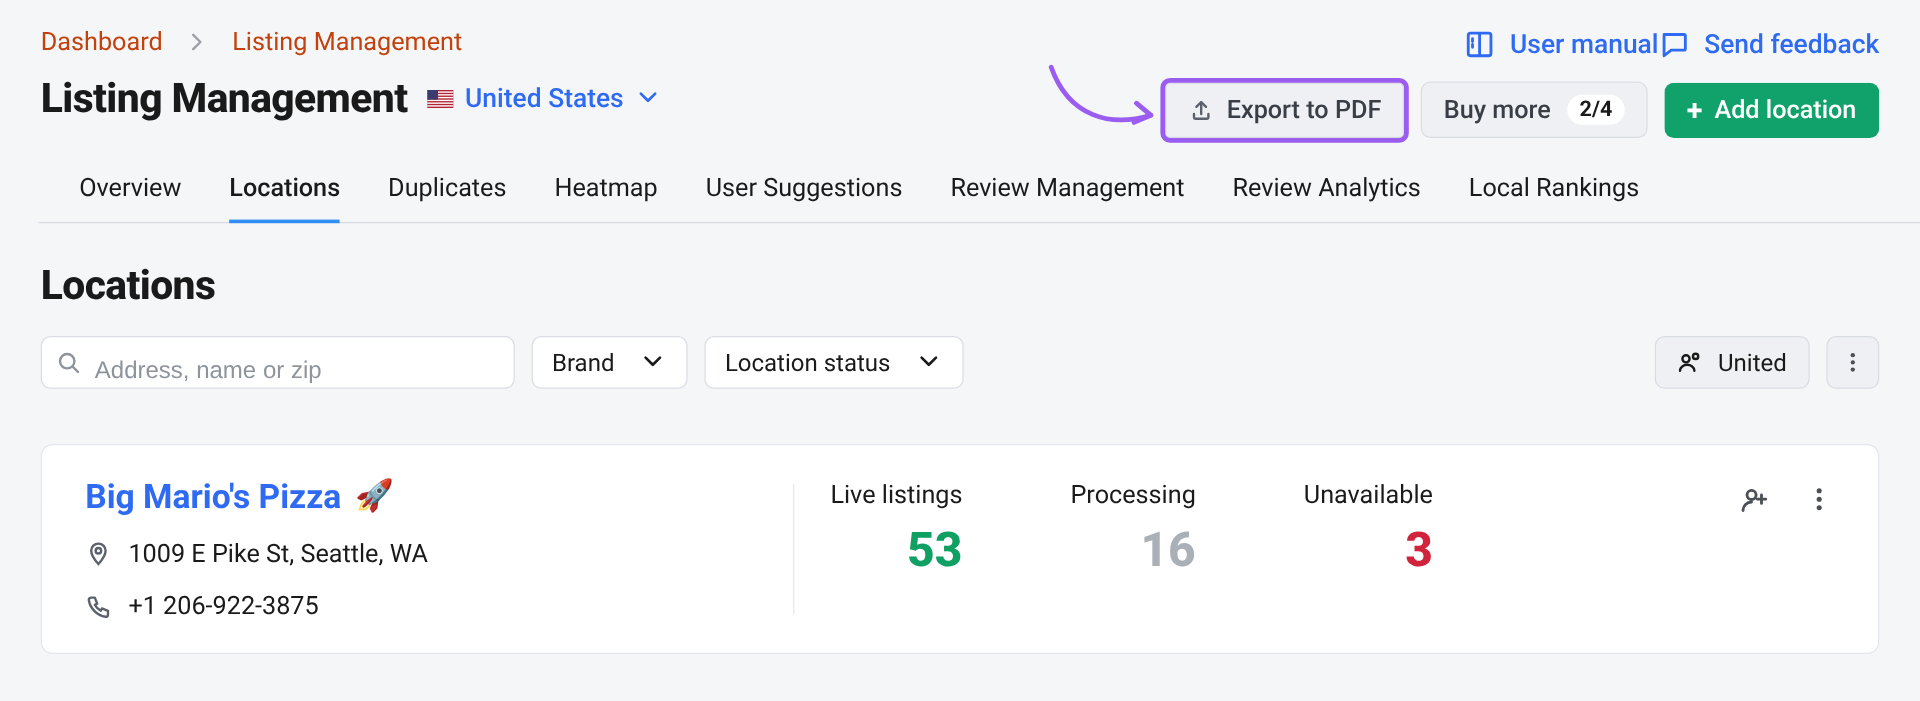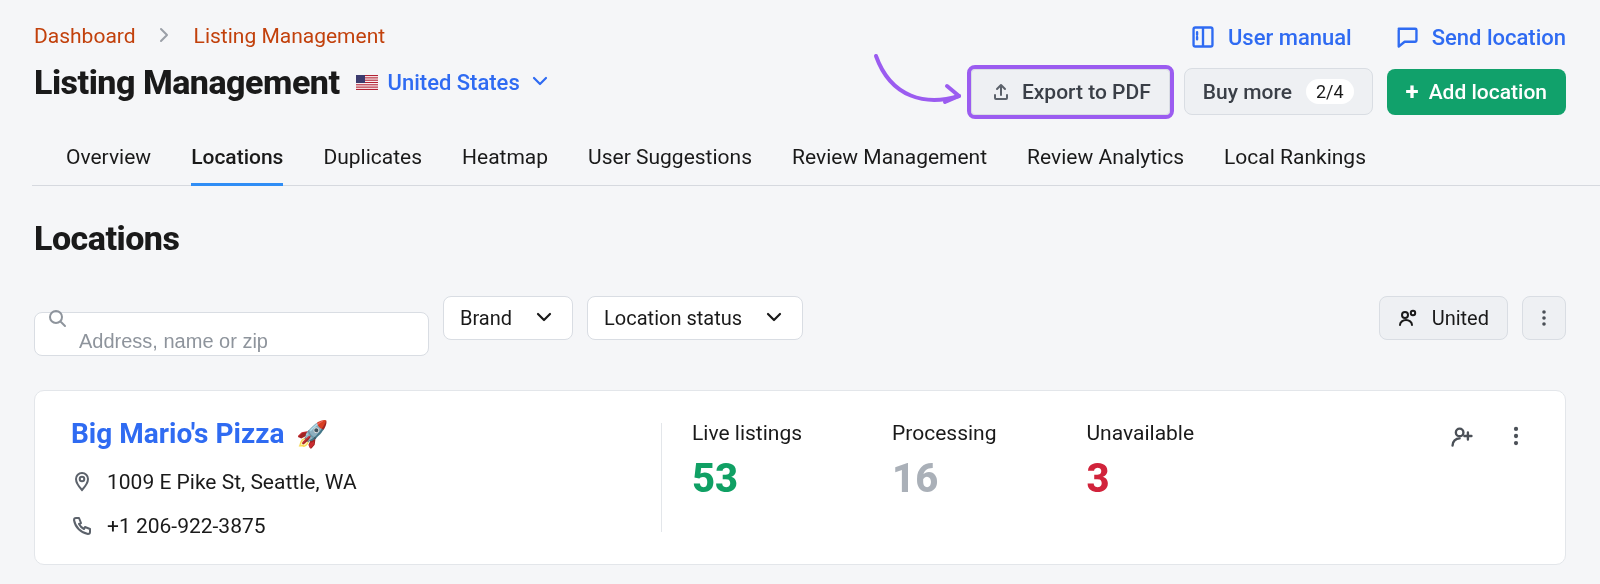--- a/index.html
+++ b/index.html
@@ -37,30 +37,30 @@
   .topbar-left{display:flex;flex-direction:column;gap:14px}
   .breadcrumb{display:flex;align-items:center;gap:18px;font-size:21px;color:#4b5057}
   .breadcrumb .crumb{color:#c2410c}
   .breadcrumb .chev{color:#9ba0a8}
   .title-row{display:flex;align-items:center;gap:16px}
   .page-title{font-size:34px;font-weight:800;letter-spacing:-0.5px;margin:0}
   .region{display:inline-flex;align-items:center;gap:10px;color:var(--blue);font-size:22px;font-weight:500;cursor:pointer}
   .flag{width:22px;height:15px;display:block}
 
   .topbar-right{display:flex;flex-direction:column;align-items:flex-end;gap:18px}
-  .top-links{display:flex;align-items:flex-end;gap:42px}
+  .top-links{display:flex;align-items:flex-end;}
   .top-link{display:inline-flex;align-items:center;gap:12px;color:var(--blue);font-size:22px;font-weight:500;cursor:pointer}
 
   .action-row{display:flex;align-items:center;gap:14px;position:relative}
   .btn{display:inline-flex;align-items:center;gap:10px;border-radius:8px;font-size:21px;font-weight:500;padding:10px 18px;cursor:pointer;border:1px solid transparent;white-space:nowrap}
   .btn-grey{background:var(--grey-btn);color:#3a3f47;border-color:#d9dde3}
   .btn-ghost{background:var(--grey-btn);color:#3a3f47;border-color:#d9dde3}
   .btn-green{background:var(--green-btn);color:#fff}
   .btn-green .plus{font-size:24px;font-weight:700;line-height:1}
-  .pill{background:#fff;color:#1a1a1a;border-radius:999px;padding:2px 10px;font-size:18px;font-weight:400;margin-left:4px}
+  .pill{background:#fff;color:#1a1a1a;border-radius:999px;padding:2px 10px;font-size:18px;font-weight:700;margin-left:4px}
   .btn.highlight{outline:4px solid var(--highlight);outline-offset:0;border-radius:4px}
 
   
   .arrow{position:absolute;left:-100px;top:-20px;width:100px;height:70px;pointer-events:none}
   .arrow svg{width:100%;height:100%}
 
   
   .tabs{
     margin-top:20px;
     border-bottom:1px solid #d6d9df;
@@ -71,33 +71,33 @@
   .tab.active{color:#1a1a1a;font-weight:500}
   .tab.active::after{content:"";position:absolute;left:0;right:0;bottom:-1px;height:3px;background:#2f8df5}
 
   
   .content{padding:32px 34px 0}
   .section-title{font-size:34px;font-weight:800;letter-spacing:-0.5px;margin:0 0 22px 0}
   .filters{display:flex;align-items:center;gap:14px}
   .search-wrap{position:relative;width:395px}
   .search-input{
     width:100%;height:44px;border:1px solid var(--border);border-radius:8px;
-    background:#fff;padding:14px 14px 0 44px;font-size:20px;color:#1a1a1a;margin-top:32px;
+    background:#fff;padding:14px 14px 0 44px;font-size:20px;color:#1a1a1a;
   }
   .search-input::placeholder{color:#8e949c}
   .search-icon-pos{position:absolute;left:12px;top:50%;transform:translateY(-50%);color:#8e949c}
   .filter-btn{height:44px;border:1px solid var(--border);border-radius:8px;background:#fff;display:inline-flex;align-items:center;gap:22px;padding:0 16px;font-size:20px;color:#1a1a1a;cursor:pointer}
   .filters-right{margin-left:auto;display:flex;align-items:center;gap:14px}
   .share-btn{height:44px;border:1px solid var(--border);background:var(--grey-btn);border-radius:8px;padding:0 18px;display:inline-flex;align-items:center;gap:12px;font-size:20px;color:#1a1a1a;cursor:pointer}
   .icon-sq{width:44px;height:44px;border:1px solid var(--border);background:var(--grey-btn);border-radius:8px;display:inline-flex;align-items:center;justify-content:center;cursor:pointer;color:#4b5057}
 
   
   .card{
-    margin-top:34px;background:#fff;border:1px solid var(--card-border);border-radius:10px;
-    padding:26px 36px 26px 36px;display:flex;align-items:stretch;justify-content:space-between;
+    margin-top:46px;background:#fff;border:1px solid var(--card-border);border-radius:10px;
+    padding:26px 36px 26px 36px;display:flex;align-items:stretch;justify-content:space-between;text-align:right;
   }
   .card-left{display:flex;flex-direction:column;gap:20px;min-width:0;flex:0 0 560px}
   .biz-name{display:flex;align-items:center;gap:12px}
   .biz-name a{color:var(--blue);font-size:28px;font-weight:700;text-decoration:none}
   .rocket{font-size:26px}
   .contact-row{display:flex;align-items:center;gap:14px;color:#1a1a1a;font-size:21px}
   .contact-row svg{color:#5c626b;flex:0 0 auto}
 
   .card-divider{width:1px;background:#e3e6ea;margin:6px 30px}
 
@@ -209,21 +209,21 @@
       <span class="top-link">
         <svg class="ic-lg" viewBox="0 0 22 22">
             <use href="#i-book"></use>
           </svg>
         <span>User manual</span>
       </span>
       <span class="top-link">
         <svg class="ic-lg" viewBox="0 0 22 22">
             <use href="#i-chat"></use>
           </svg>
-        <span>Send location</span>
+        <span>Send feedback</span>
       </span>
     </div>
 
     <div class="action-row">
       <div class="arrow">
         <svg viewBox="0 0 100 70">
           <path d="M5 8 C 20 50, 55 58, 88 48" fill="none" stroke="var(--highlight)" stroke-width="4" stroke-linecap="round"></path>
           <path d="M88 48 l-12 -10 M88 48 l-14 6" fill="none" stroke="var(--highlight)" stroke-width="4" stroke-linecap="round"></path>
         </svg>
       </div>

